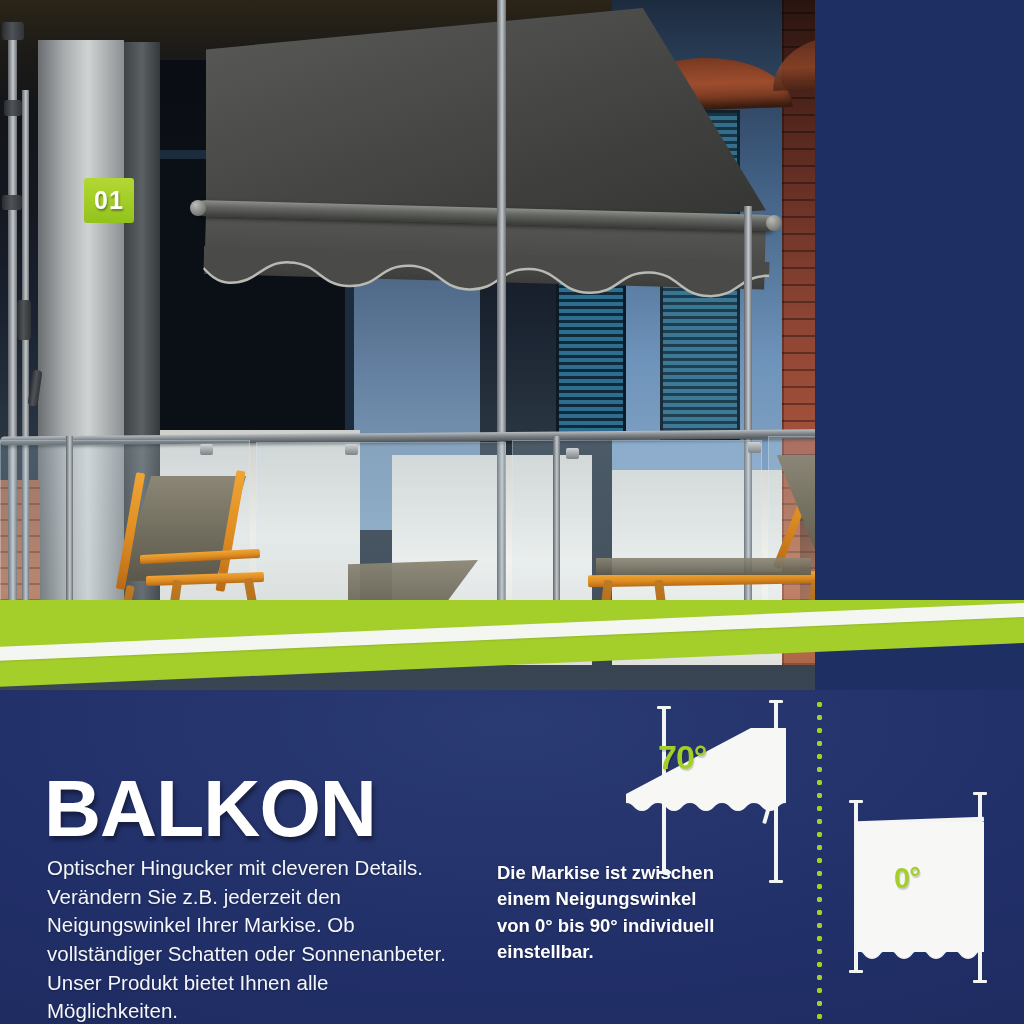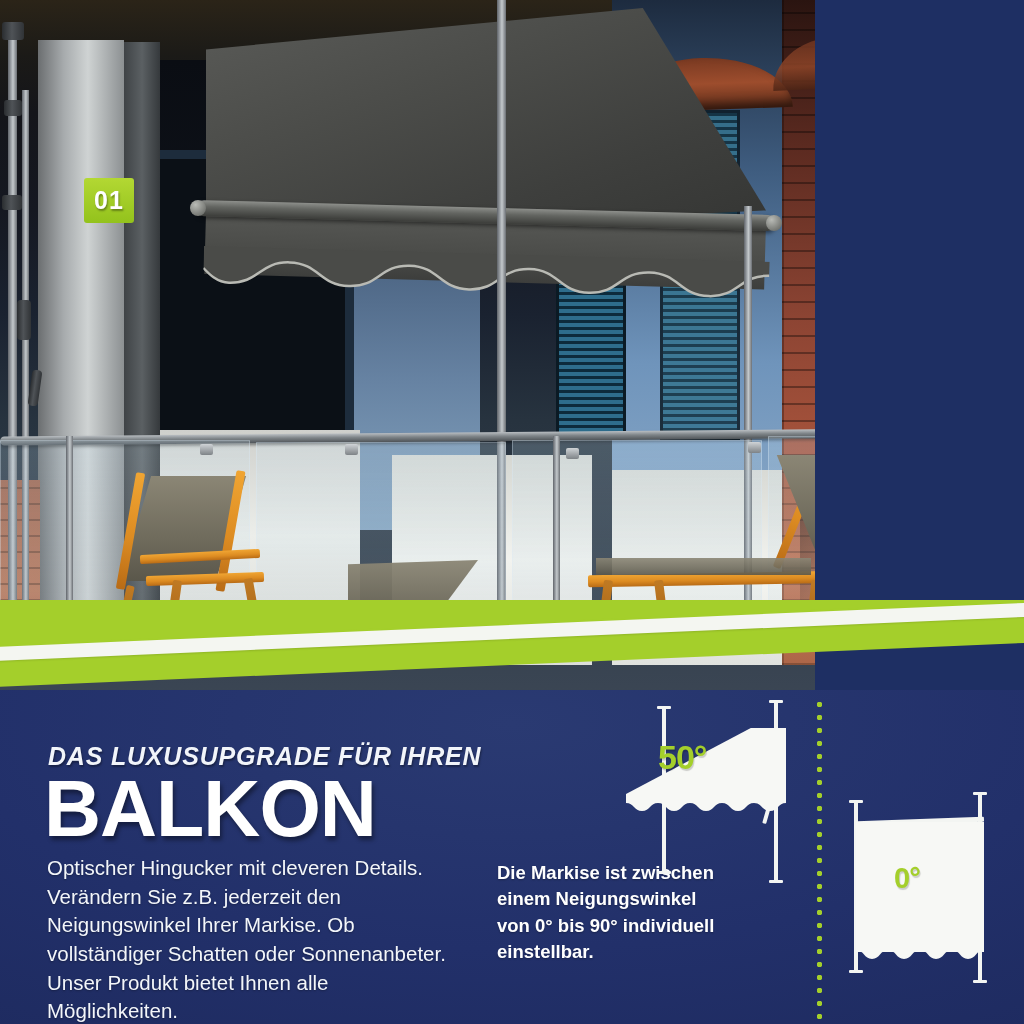--- a/index.html
+++ b/index.html
@@ -265,21 +265,20 @@
 
   <div id="divider">
     <div class="stripe-green"></div>
     <div class="stripe-green-2"></div>
     <div class="stripe-white"></div>
   </div>
 
   <div id="panel">
     <div id="panel-clip">
 
-      <div class="kicker">DAS LUXUSUPGRADE FÜR IHREN</div>
       <div class="headline">BALKON</div>
       <div class="body-left">Optischer Hingucker mit cleveren Details. Verändern Sie z.B. jederzeit den Neigungswinkel Ihrer Markise. Ob vollständiger Schatten oder Sonnenanbeter. Unser Produkt bietet Ihnen alle Möglichkeiten.</div>
 
       <div class="body-right">Die Markise ist zwischen einem Neigungswinkel von 0° bis 90° individuell einstellbar.</div>
 
       <div class="dotdiv"></div>
 
       <div id="dia90">
 
         <div class="d-post" style="left:46px;top:8px;width:4px;height:165px;"></div>
@@ -293,21 +292,21 @@
         <div class="d-post" style="left:118px;top:68px;width:42px;height:4px;"></div>
         <div class="d-post" style="left:150px;top:96px;width:4px;height:28px;transform:rotate(16deg);"></div>
 
         <div class="d90-canvas"></div>
         <svg class="d-scallop" style="left:10px;top:100px;width:160px;" viewBox="0 0 160 12" preserveAspectRatio="none">
           <path d="M0,0 L160,0 L160,3 C152,3 152,11 144,11 C136,11 136,3 128,3
                    C120,3 120,11 112,11 C104,11 104,3 96,3 C88,3 88,11 80,11
                    C72,11 72,3 64,3 C56,3 56,11 48,11 C40,11 40,3 32,3
                    C24,3 24,11 16,11 C8,11 8,3 0,3 Z" fill="#f7f8f5"></path>
         </svg>
-        <div class="deg" style="left:42px;top:38px;font-size:34px;">50°</div>
+        <div class="deg" style="left:42px;top:38px;font-size:34px;">70°</div>
       </div>
 
       <div id="dia0">
         <div class="d-post" style="left:12px;top:0px;width:4px;height:172px;"></div>
         <div class="d-foot" style="left:7px;top:0px;width:14px;height:3px;"></div>
         <div class="d-foot" style="left:7px;top:170px;width:14px;height:3px;"></div>
         <div class="d-post" style="left:136px;top:-8px;width:4px;height:190px;"></div>
         <div class="d-foot" style="left:131px;top:-8px;width:14px;height:3px;"></div>
         <div class="d-foot" style="left:131px;top:180px;width:14px;height:3px;"></div>
         <div class="d-post" style="left:14px;top:19px;width:128px;height:5px;transform:rotate(-2deg);"></div>

